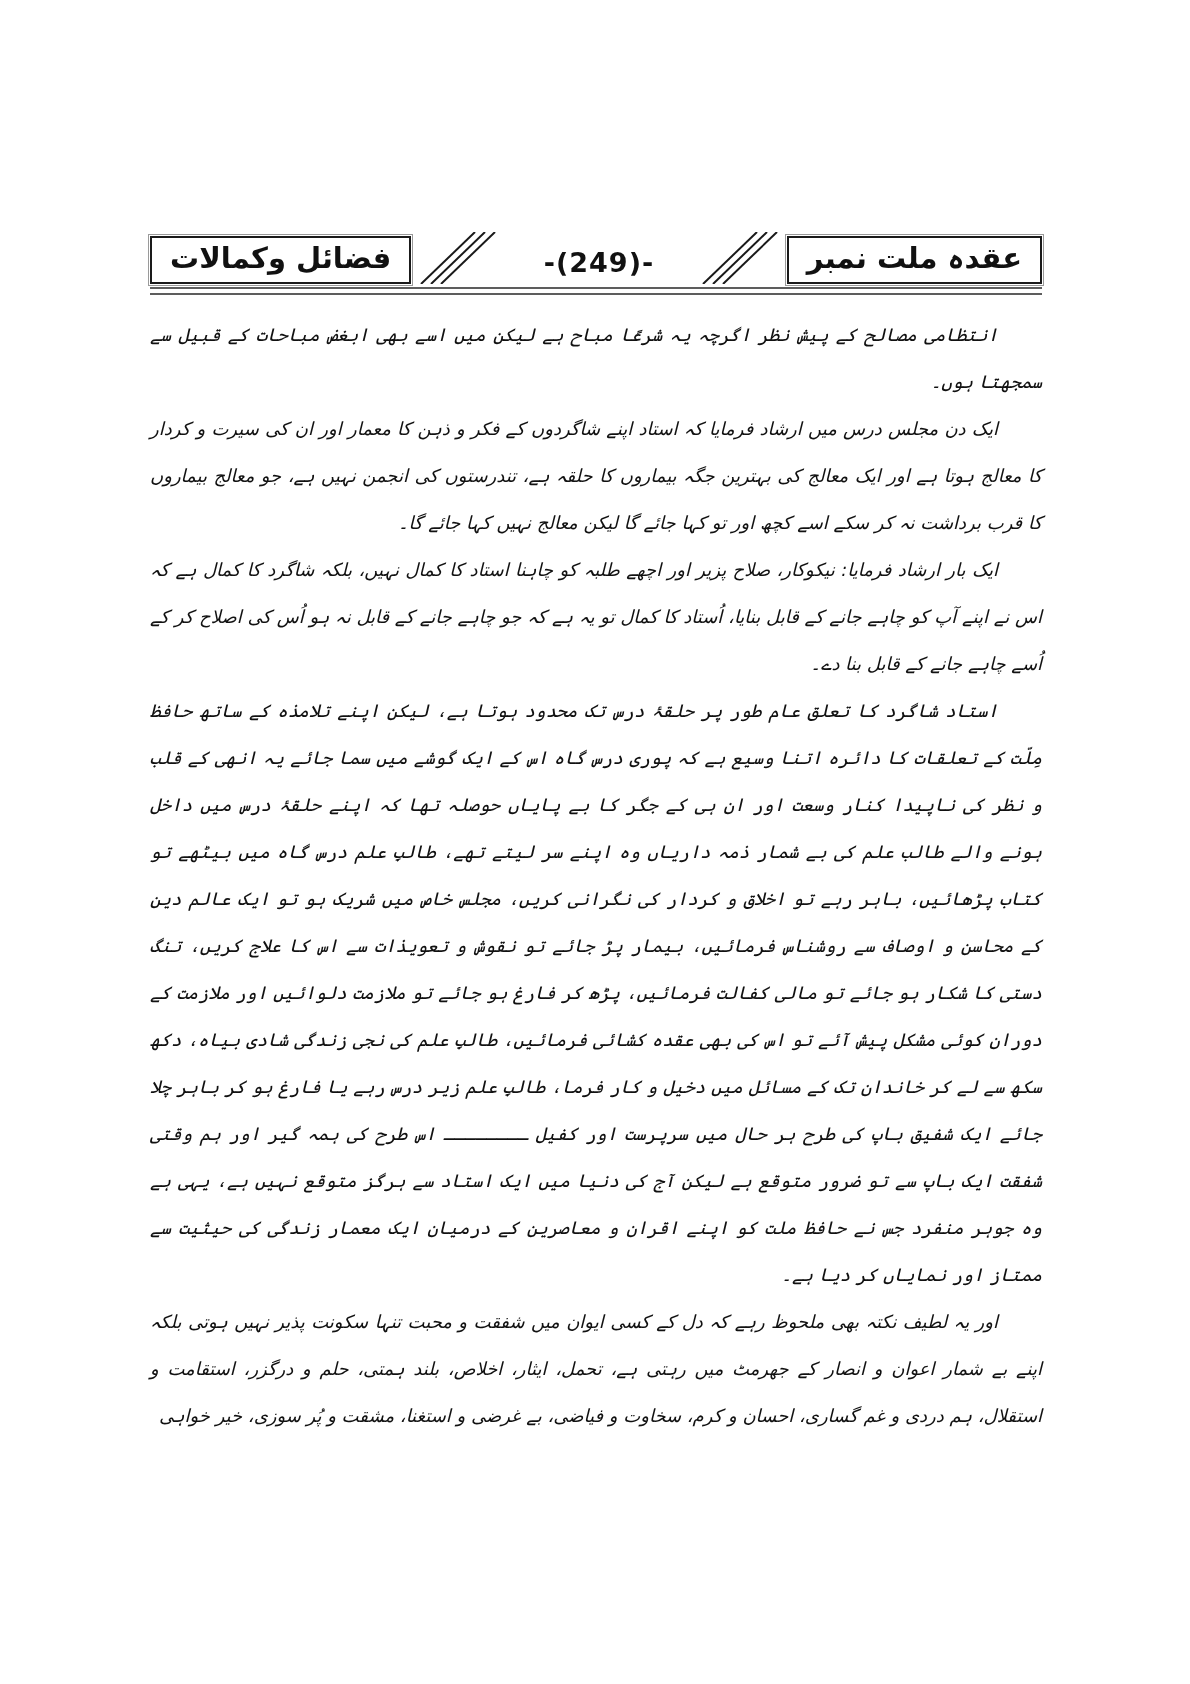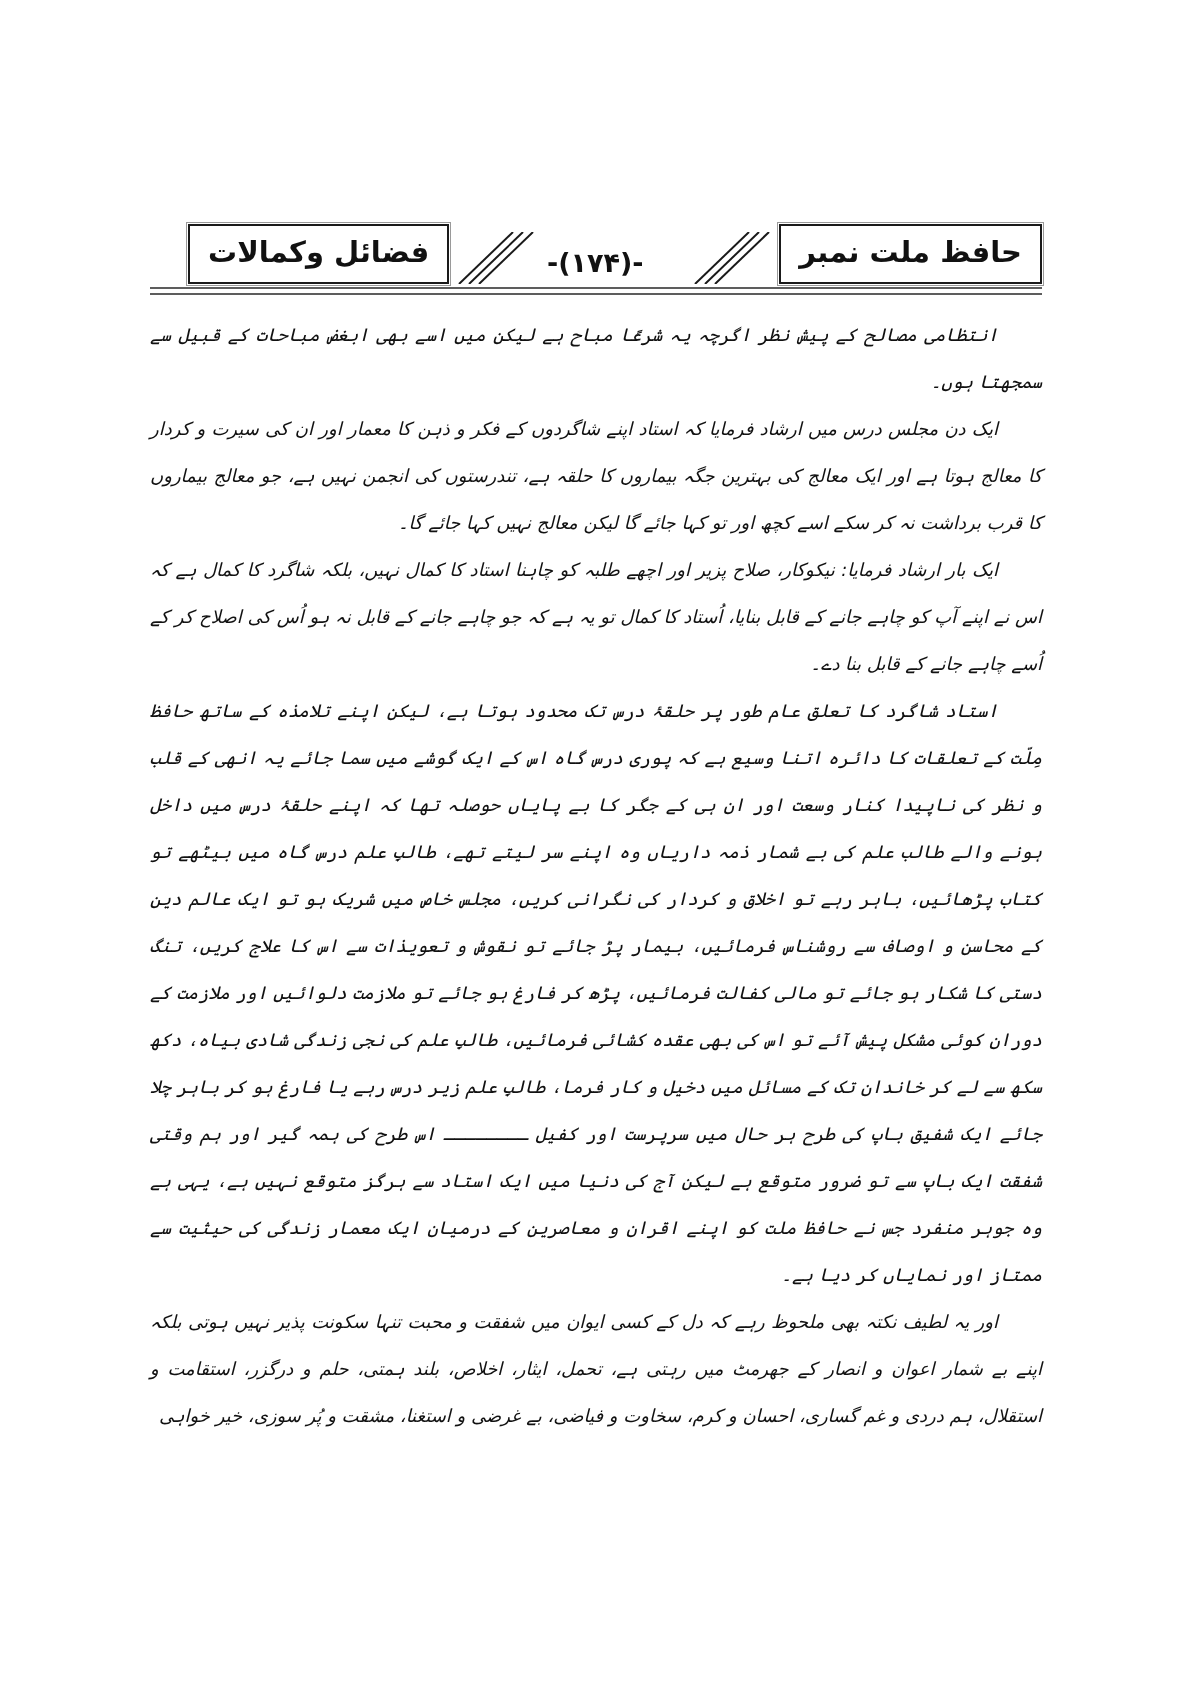--- a/index.html
+++ b/index.html
@@ -30,22 +30,21 @@
   .page-header {
     display: flex;
     align-items: flex-end;
     justify-content: space-between;
     height: 62px;
     direction: rtl; 
   }
   .header-box {
     display: flex;
     align-items: stretch;
-    height: 60px;
-    margin-left: 38px;
+    height: 48px;
   }
   .label-frame {
     border: 2px solid #1a1a1a;
     box-shadow: 0 0 0 1px #ffffff, 0 0 0 2px #9a9a9a;
     display: flex;
     align-items: center;
     padding: 2px 18px 6px 18px;
     font-size: 29px;
     font-weight: bold;
     white-space: nowrap;
@@ -85,29 +84,29 @@
 </style>
 </head>
 <body>
 
 <div class="page">
   <div class="content">
 
     <header class="page-header">
 
       <div class="header-box">
-        <span class="label-frame">حافظ ملت نمبر</span>
+        <span class="label-frame">عقدہ ملت نمبر</span>
         <svg class="diag" width="86" height="52" viewBox="0 0 86 52">
           <line x1="2" y1="52" x2="56" y2="0" stroke="#1a1a1a" stroke-width="2"></line>
           <line x1="12" y1="52" x2="66" y2="0" stroke="#1a1a1a" stroke-width="2"></line>
           <line x1="22" y1="52" x2="76" y2="0" stroke="#1a1a1a" stroke-width="2"></line>
         </svg>
       </div>
 
-      <span class="page-number" dir="ltr">-(۱۷۴)-</span>
+      <span class="page-number" dir="ltr">-(249)-</span>
 
       <div class="header-box">
         <svg class="diag" width="86" height="52" viewBox="0 0 86 52">
           <line x1="10" y1="52" x2="64" y2="0" stroke="#1a1a1a" stroke-width="2"></line>
           <line x1="20" y1="52" x2="74" y2="0" stroke="#1a1a1a" stroke-width="2"></line>
           <line x1="30" y1="52" x2="84" y2="0" stroke="#1a1a1a" stroke-width="2"></line>
         </svg>
         <span class="label-frame">فضائل وکمالات</span>
       </div>
 

